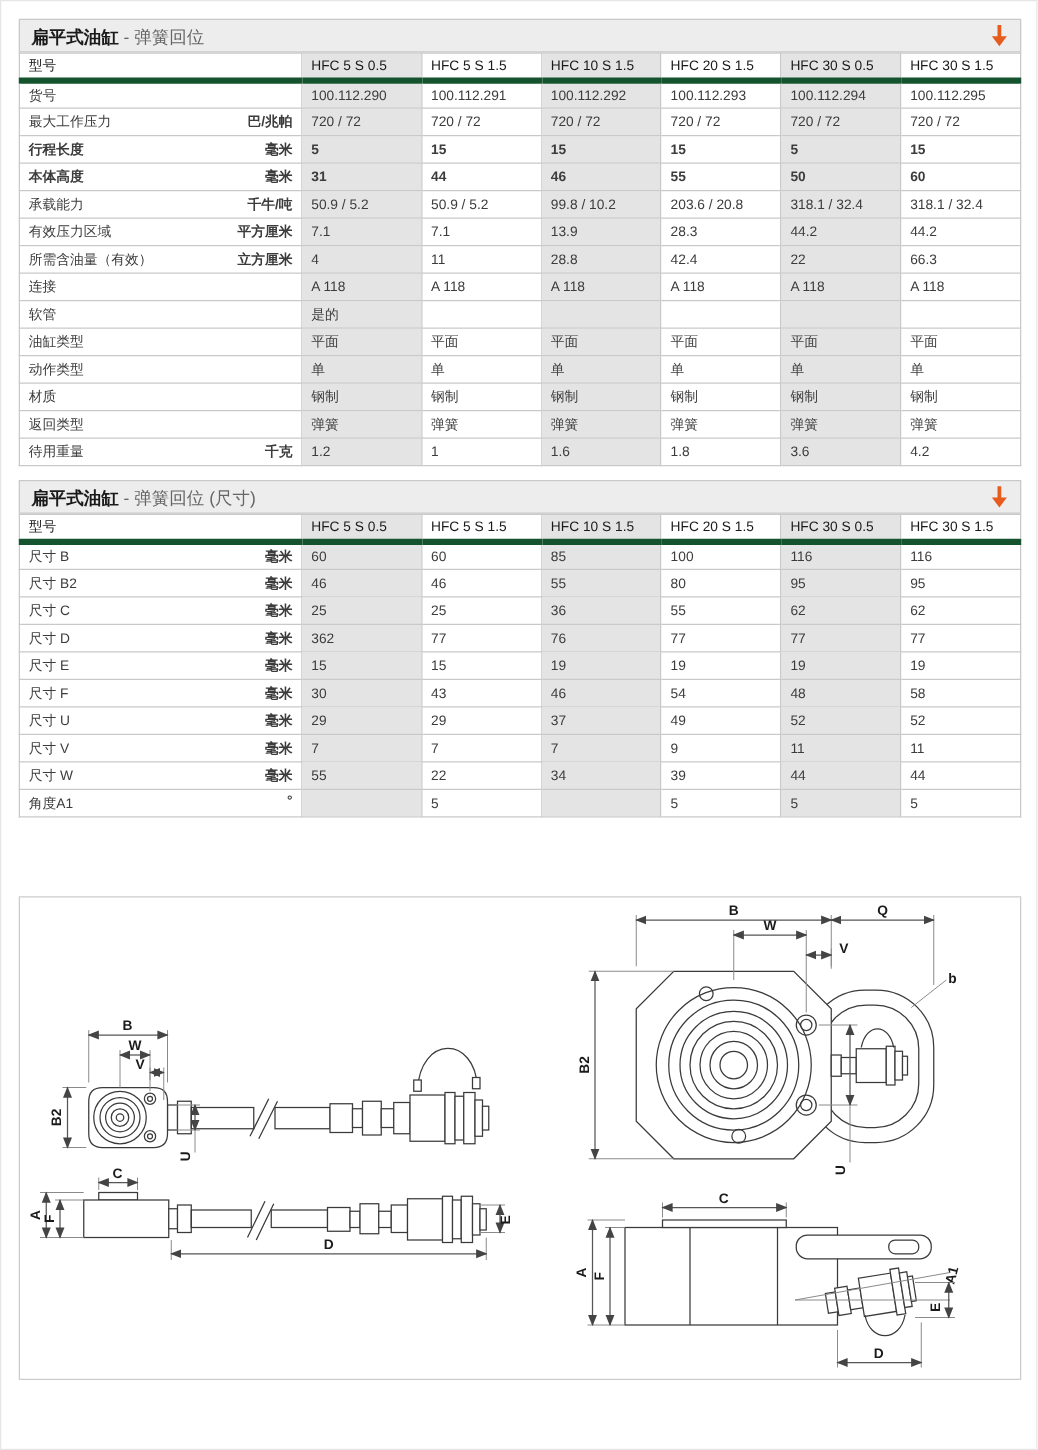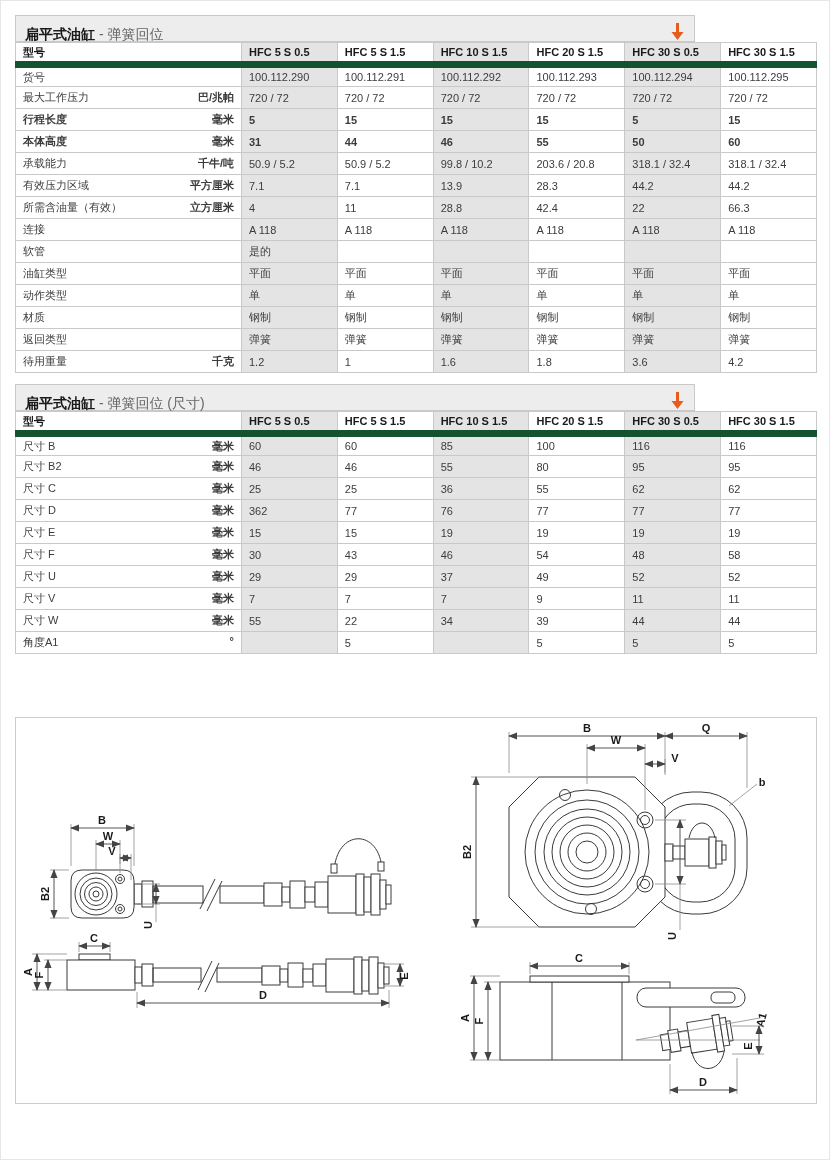--- a/index.html
+++ b/index.html
@@ -5,39 +5,39 @@
   *{box-sizing:border-box;}
   html,body{margin:0;padding:0;}
   body{
     width:830px;height:1160px;position:relative;background:#fff;
     font-family:"Liberation Sans","DejaVu Sans",sans-serif;overflow:hidden;
   }
   .page{position:absolute;inset:0;border:1px solid #e6e6e6;padding:14px 14px 0 14px;background:#fff;}
 
   
   .titlebar{
-    width:680px;height:27px;background:#ededed;border:1px solid #c9c9c9;
-    display:flex;align-items:flex-end;justify-content:space-between;padding:0 9px;
+    width:802px;height:27px;background:#ededed;border:1px solid #c9c9c9;
+    display:flex;align-items:center;justify-content:space-between;padding:0 9px;
   }
   .titlebar .t{font-size:14px;line-height:1;white-space:nowrap;}
   .tb{font-weight:bold;color:#1a1a1a;}
   .ts{font-weight:normal;color:#666;}
   .arrow{display:flex;align-items:center;cursor:pointer;}
 
   
   table.spec{
     width:802px;border-collapse:collapse;table-layout:fixed;
     font-size:11px;color:#3c3c3c;border:1px solid #b9b9b9;
   }
   .spec col.c0{width:226px;}
   .spec th,.spec td{
     border:1px solid #c9c9c9;height:22px;padding:1px 7px;text-align:left;
     vertical-align:middle;white-space:nowrap;overflow:hidden;font-weight:normal;
   }
-  .spec th{font-weight:bold;color:#1a1a1a;border-bottom:7px solid #14532d;}
+  .spec th{font-weight:normal;color:#1a1a1a;border-bottom:5px solid #14532d;}
   .spec th.g,.spec td.g{background:#e4e4e4;}
   .spec td.lbl,.spec th.lbl{background:#fff;}
   .spec .unit{float:right;font-weight:bold;}
   .spec tr.b td{font-weight:bold;}
 
   .sect2{margin-top:11px;}
 
   
   .drawingbox{
     margin-top:63px;width:802px;height:387px;border:1px solid #ccc;background:#fff;

